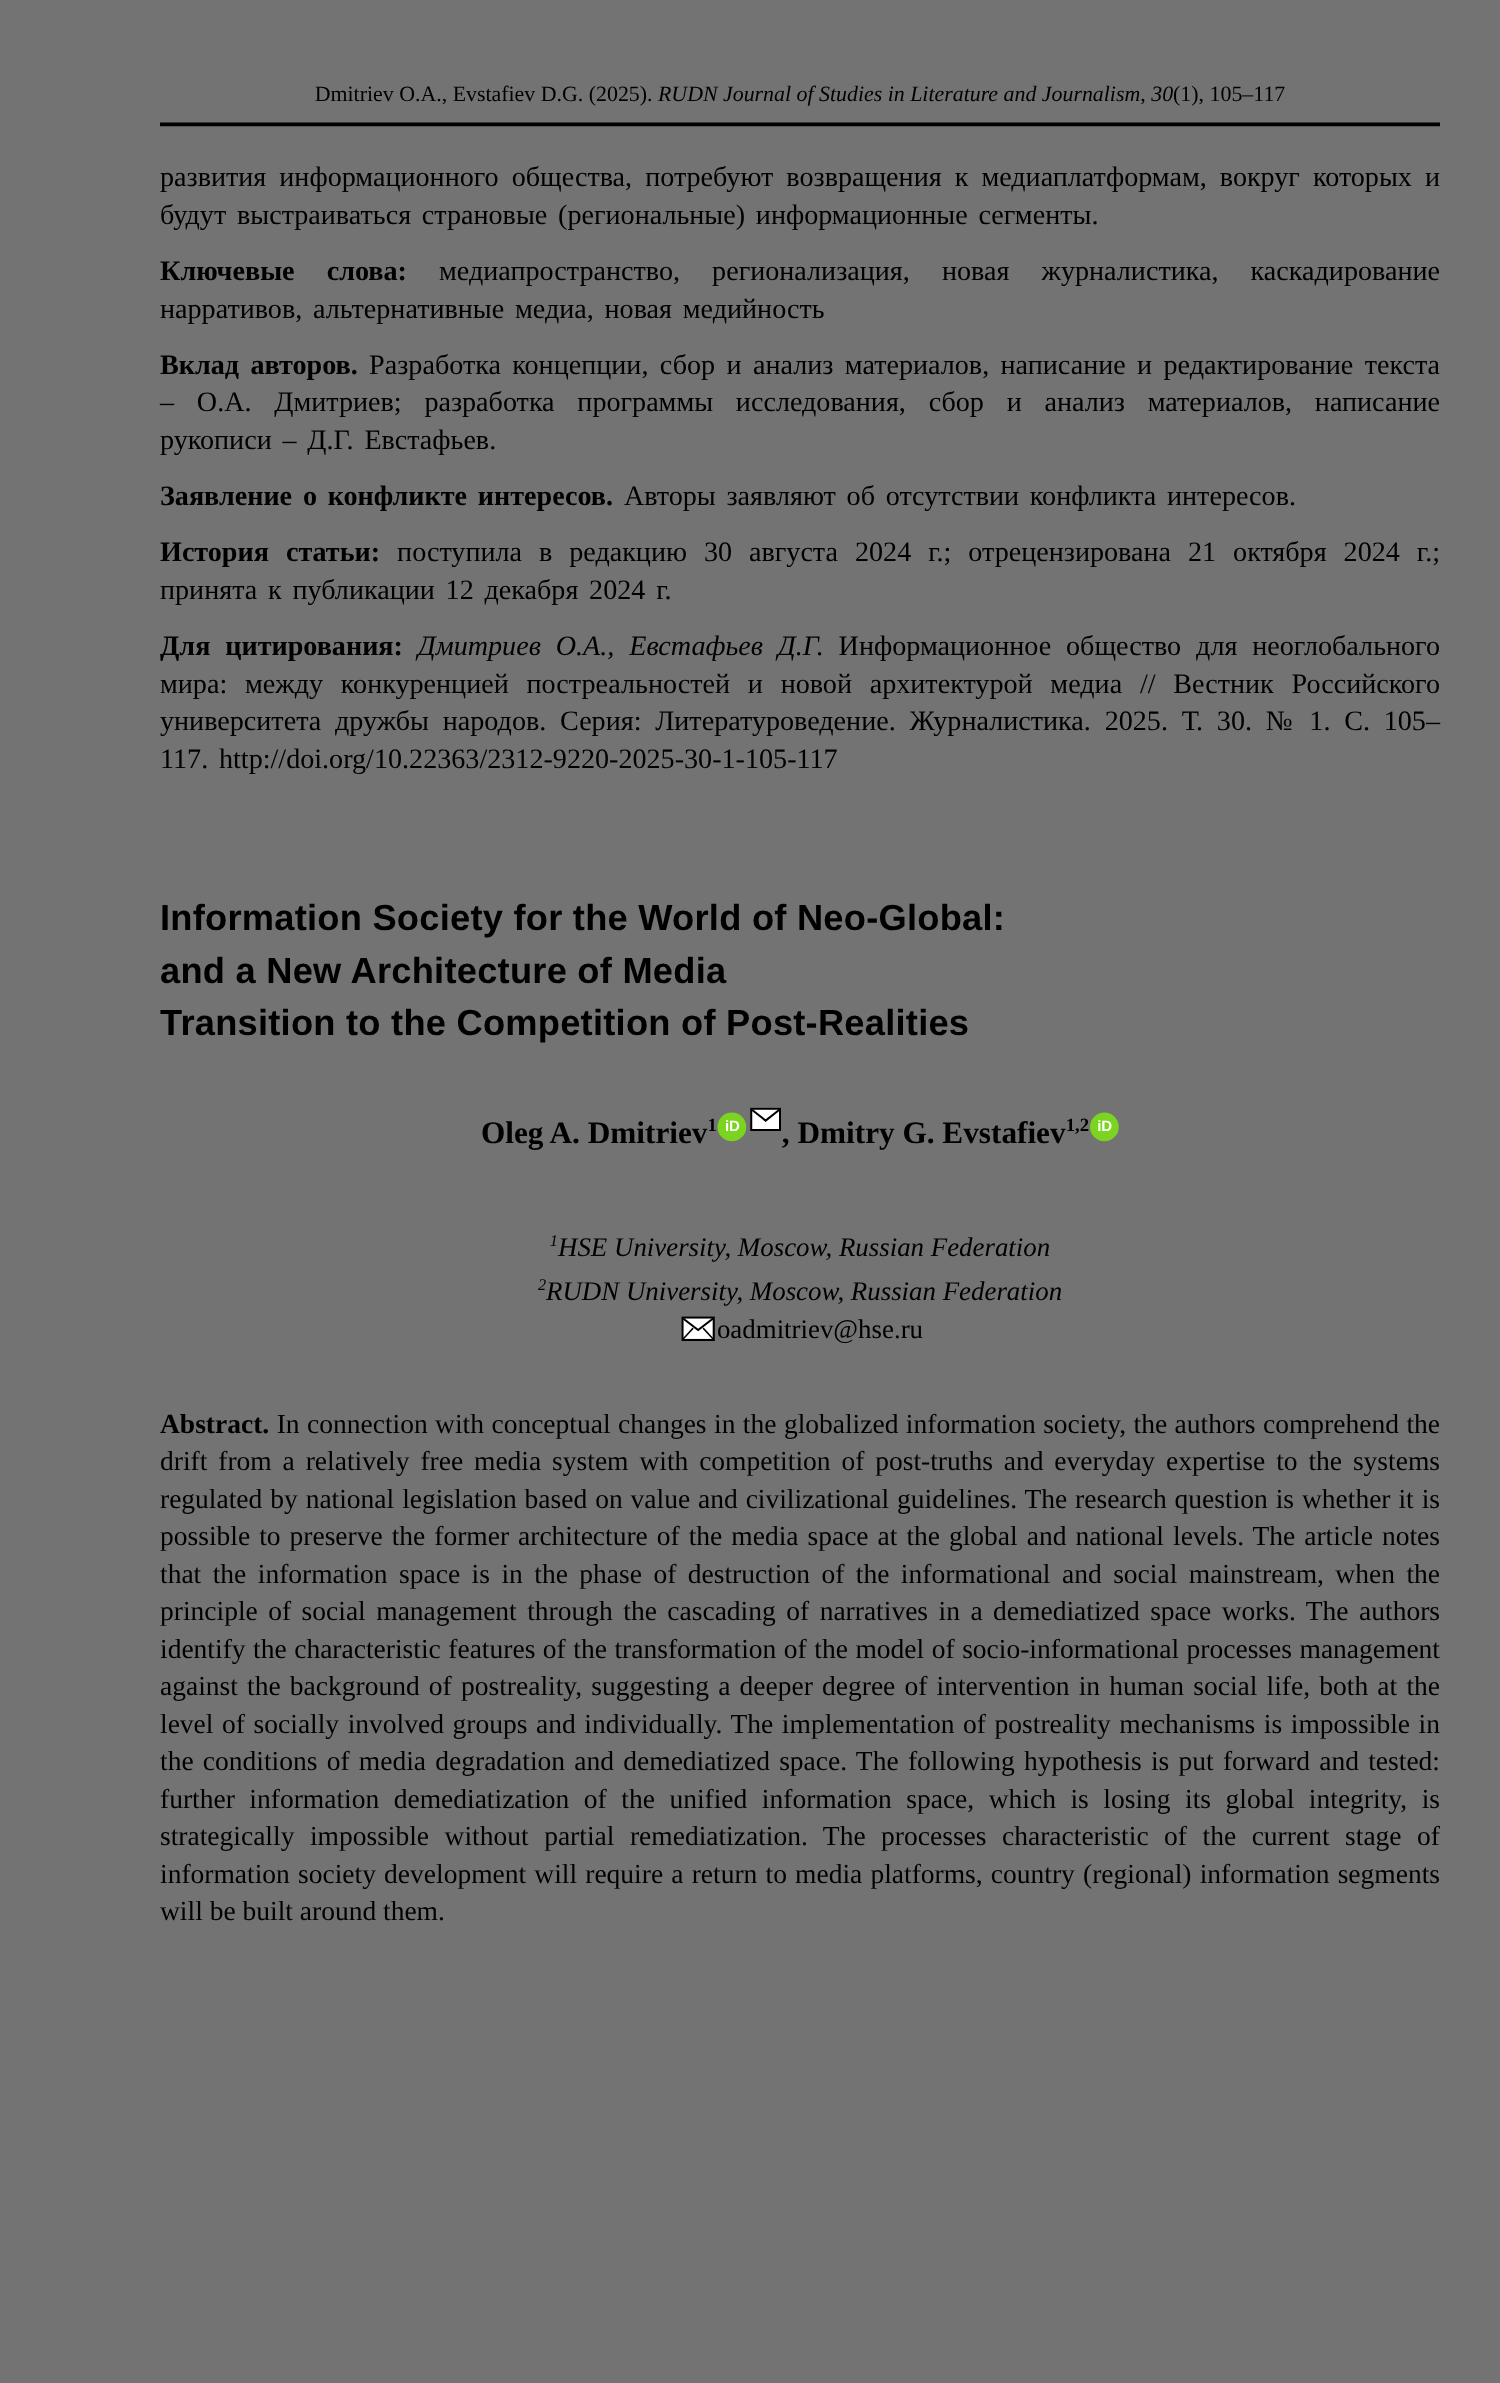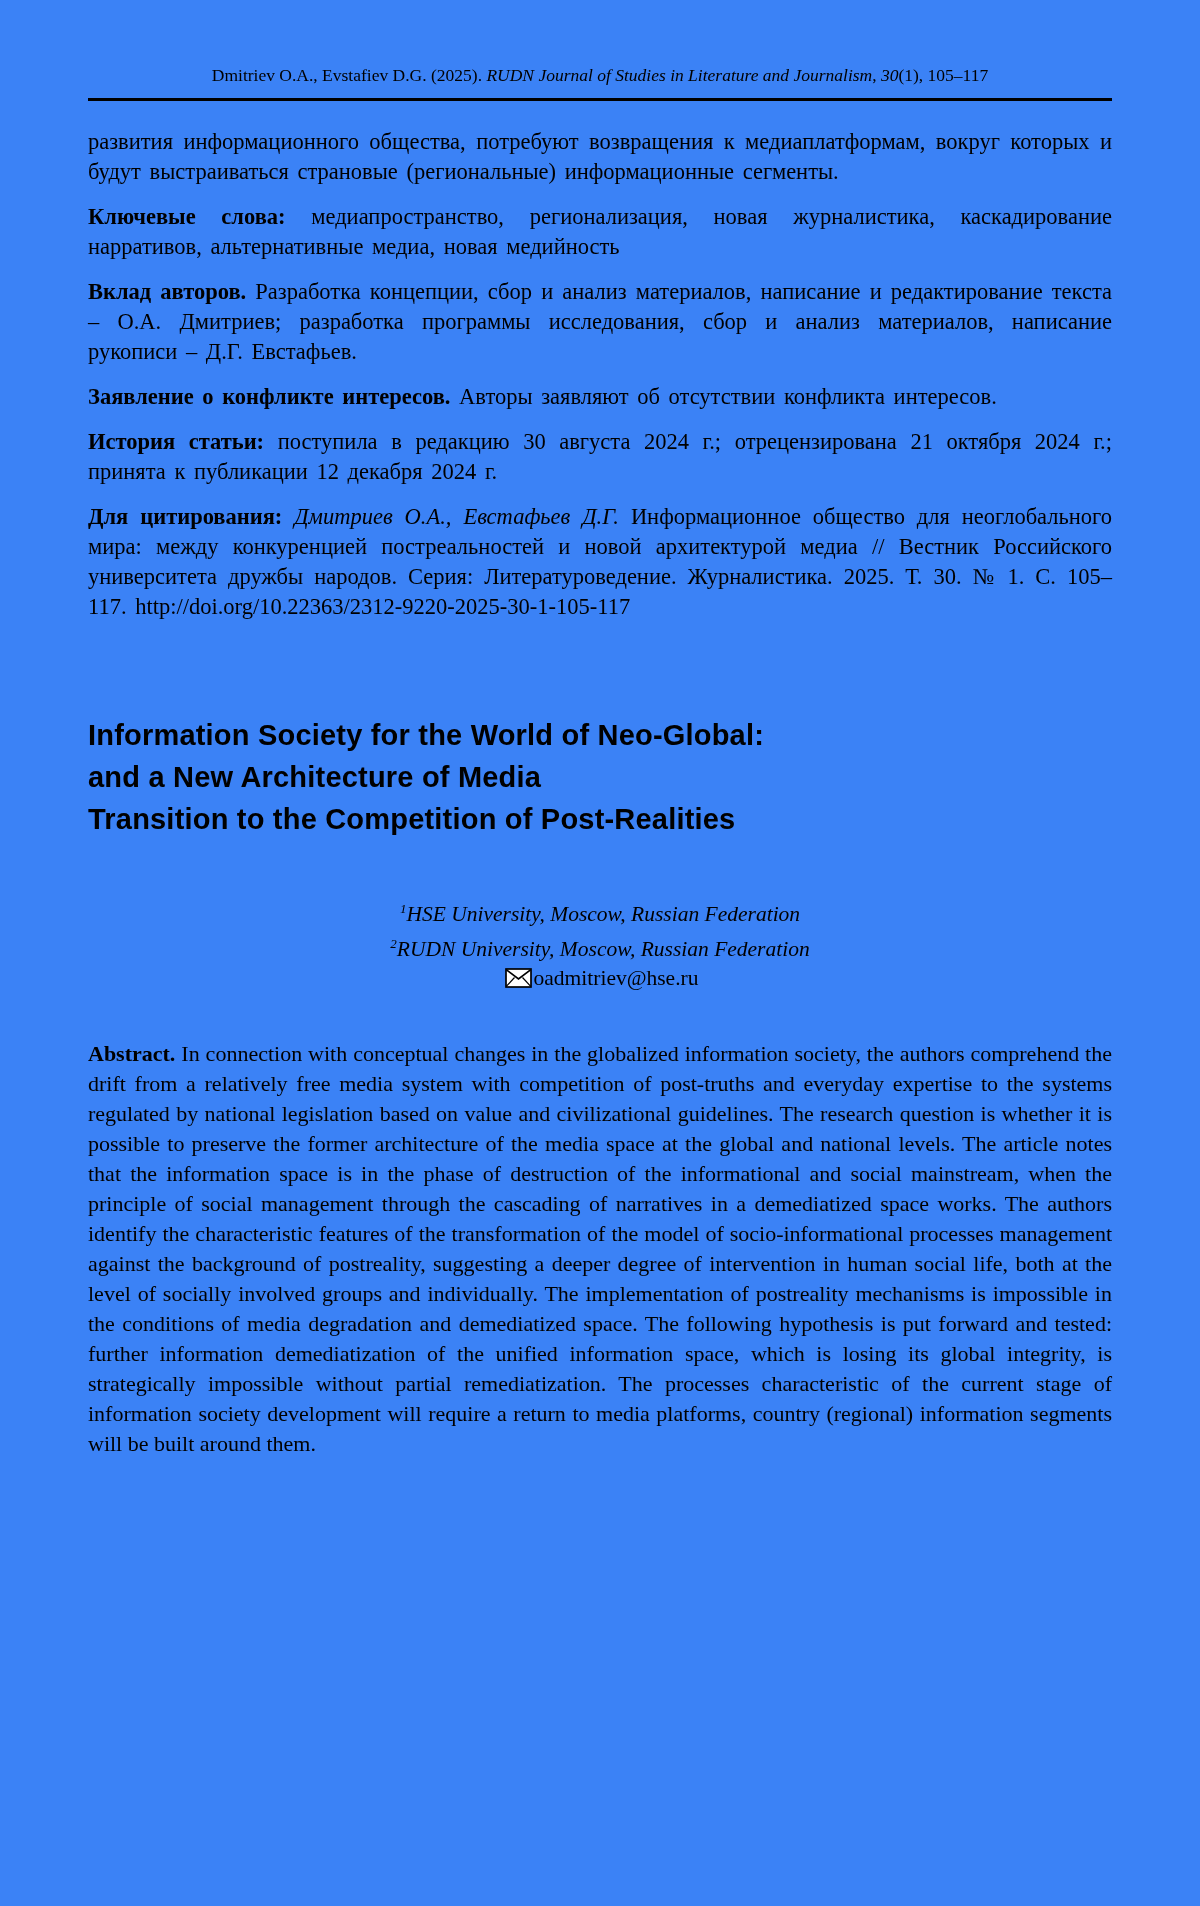--- a/index.html
+++ b/index.html
@@ -1,24 +1,25 @@
 <!DOCTYPE html>
 <html><head>
 <meta charset="utf-8">
 <style>
   * { margin: 0; padding: 0; box-sizing: border-box; }
   html, body { background: #ffffff; }
   .page {
     position: relative;
     width: 1200px;
     height: 1906px;
-    background: #3b82f6;
+    background: #737373;
     color: #000000;
     font-family: "Liberation Serif", serif;
     overflow: hidden;
+    padding-left: 40px;
   }
   .content { margin: 0 88px; width: 1024px; }
 
   .running-head {
     padding-top: 64px;
     text-align: center;
     font-size: 17.5px;
     line-height: 22px;
     white-space: nowrap;
   }
@@ -132,20 +133,26 @@
       <p><span class="b">История статьи: </span><span>поступила в редакцию 30 августа 2024 г.; отрецензирована 21 октября 2024 г.; принята к публикации 12 декабря 2024 г.</span></p>
       <p><span class="b">Для цитирования: </span><span class="i">Дмитриев О.А., Евстафьев Д.Г. </span><span>Информационное общество для неоглобального мира: между конкуренцией постреальностей и новой архитектурой медиа // Вестник Российского университета дружбы народов. Серия: Литературоведение. Журналистика. 2025. Т. 30. № 1. С. 105–117. http://doi.org/10.22363/2312-9220-2025-30-1-105-117</span></p>
     </div>
 
     <div class="title-block">
       <div>Information Society for the World of Neo-Global:</div>
       <div>and a New Architecture of Media</div>
       <div>Transition to the Competition of Post-Realities</div>
     </div>
 
+    <div class="authors-line">
+      <span>Oleg A. Dmitriev</span><sup>1</sup><span class="orcid-icon" style="background: rgb(123, 212, 31);">iD</span><span class="env-icon"><svg width="25" height="19" viewBox="0 0 25 19">
+            <rect x="1" y="1" width="23" height="17" fill="#ffffff" stroke="#000000" stroke-width="1.6"></rect>
+            <path d="M1.5 1.8 L12.5 10.5 L23.5 1.8" fill="none" stroke="#000000" stroke-width="1.6"></path>
+          </svg></span><span>, </span><span>Dmitry G. Evstafiev</span><sup>1,2</sup><span class="orcid-icon" style="background: rgb(123, 212, 31);">iD</span>
+    </div>
 
     <div class="affil-block">
       <div class="affil-line"><sup>1</sup><span>HSE University, Moscow, Russian Federation</span></div>
       <div class="affil-line"><sup>2</sup><span>RUDN University, Moscow, Russian Federation</span></div>
       <div class="email-line"><span class="env-icon email-env"><svg width="27" height="20" viewBox="0 0 27 20">
               <rect x="1" y="1" width="25" height="18" fill="#ffffff" stroke="#000000" stroke-width="1.7"></rect>
               <path d="M1.5 1.8 L13.5 11 L25.5 1.8" fill="none" stroke="#000000" stroke-width="1.7"></path>
               <path d="M1.5 18.2 L9.5 9.5" fill="none" stroke="#000000" stroke-width="1.2"></path>
               <path d="M25.5 18.2 L17.5 9.5" fill="none" stroke="#000000" stroke-width="1.2"></path>
             </svg></span><span>oadmitriev@hse.ru</span></div>

